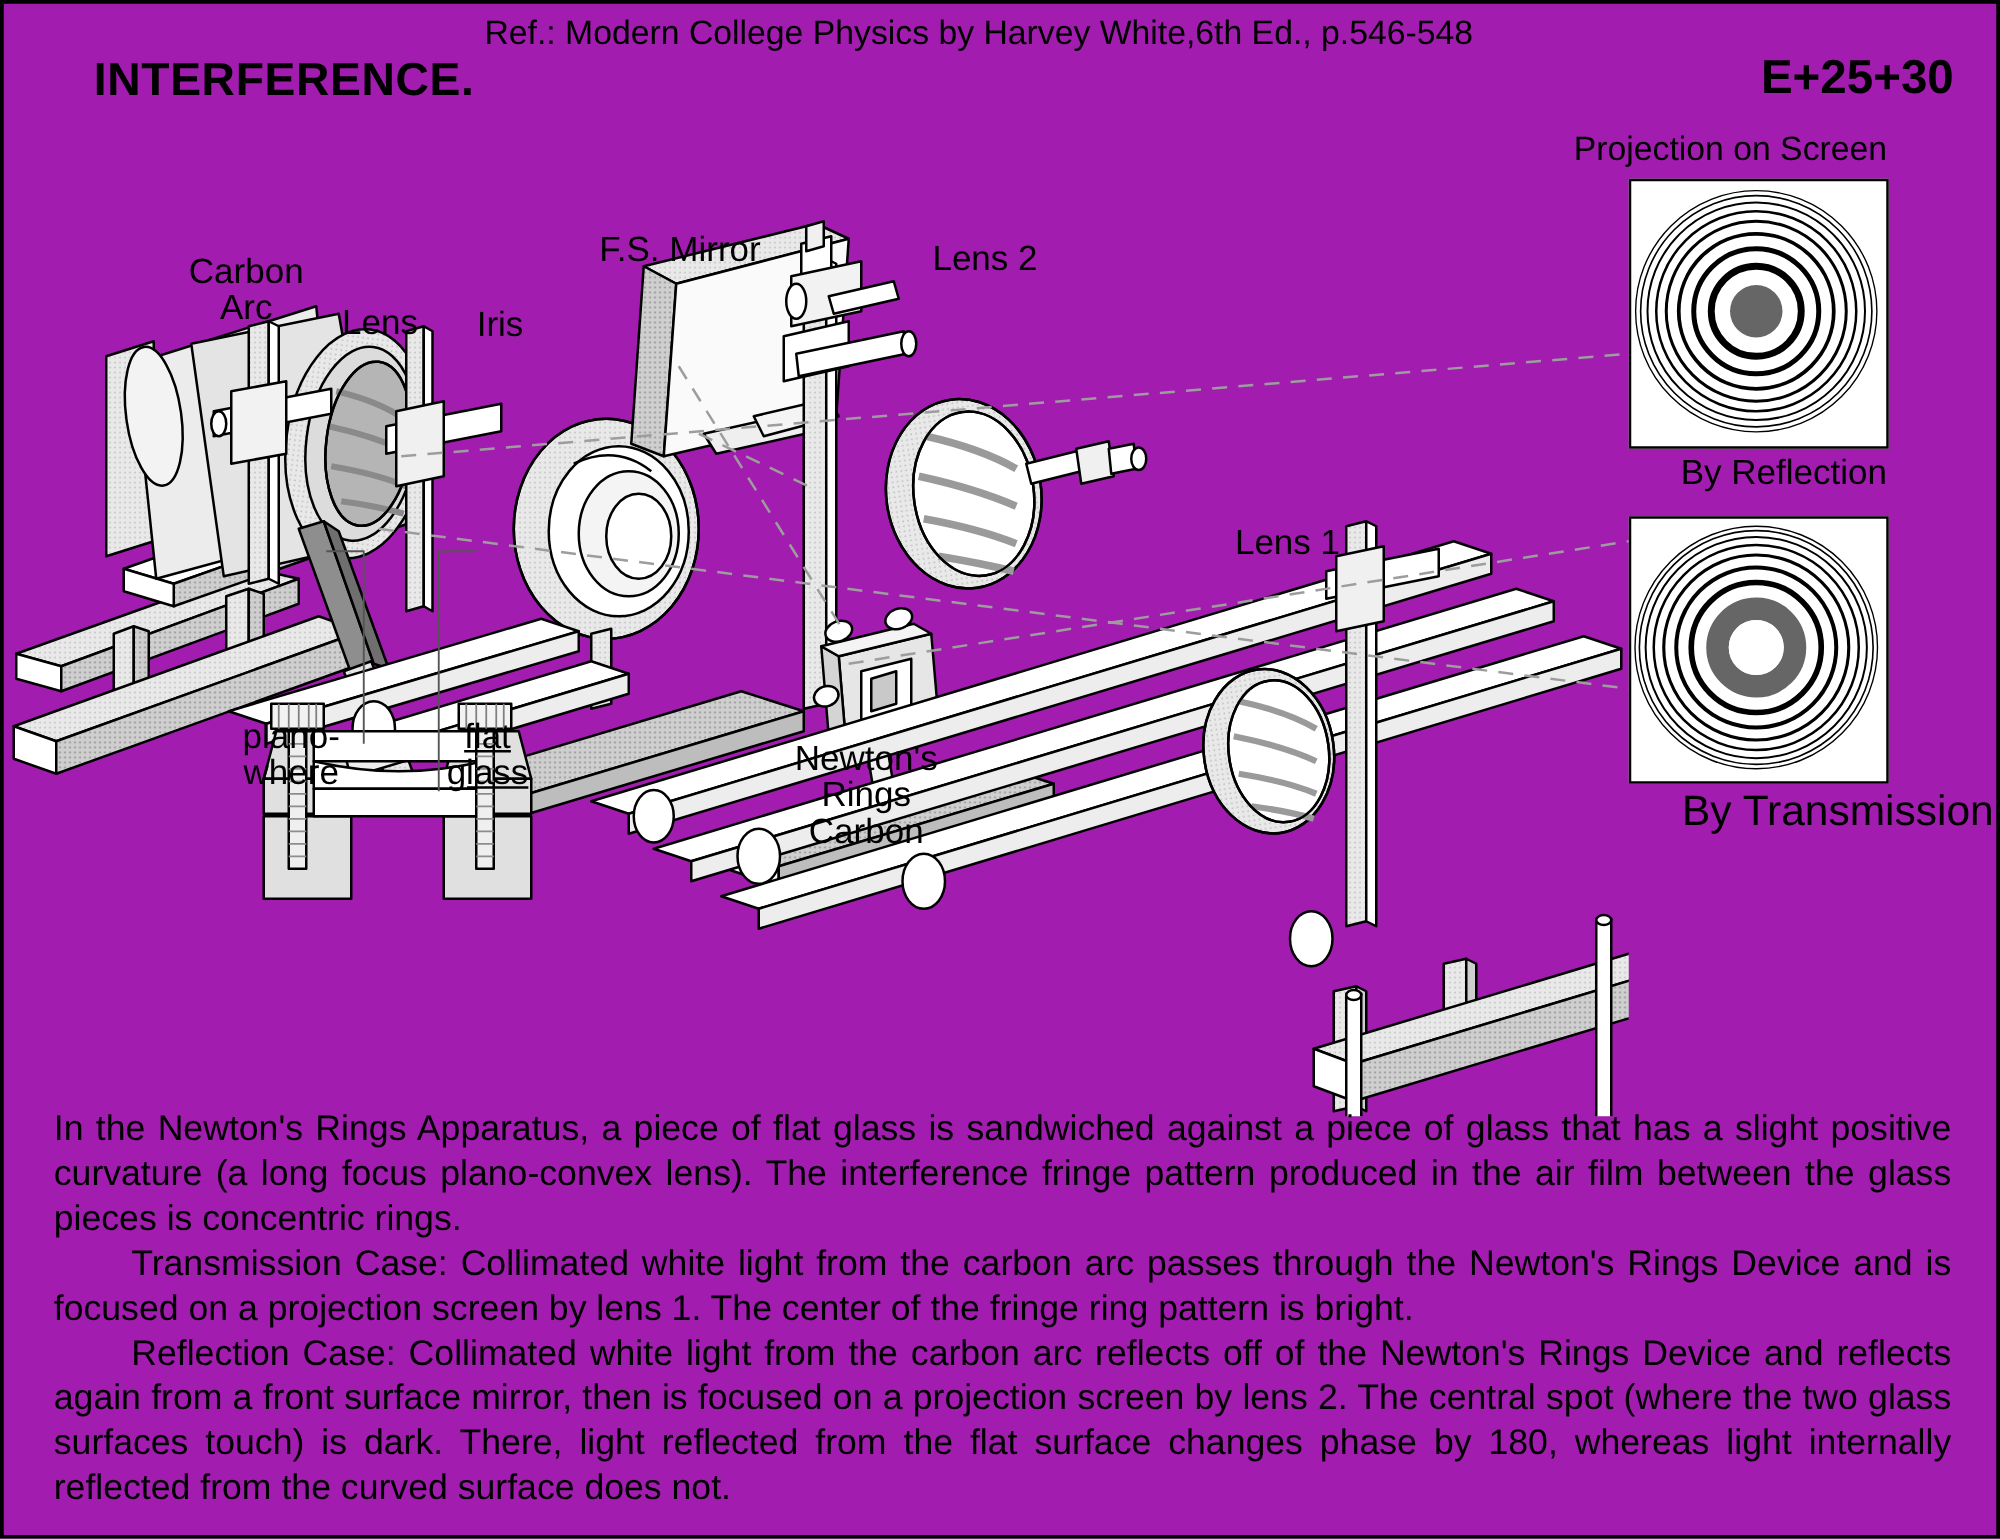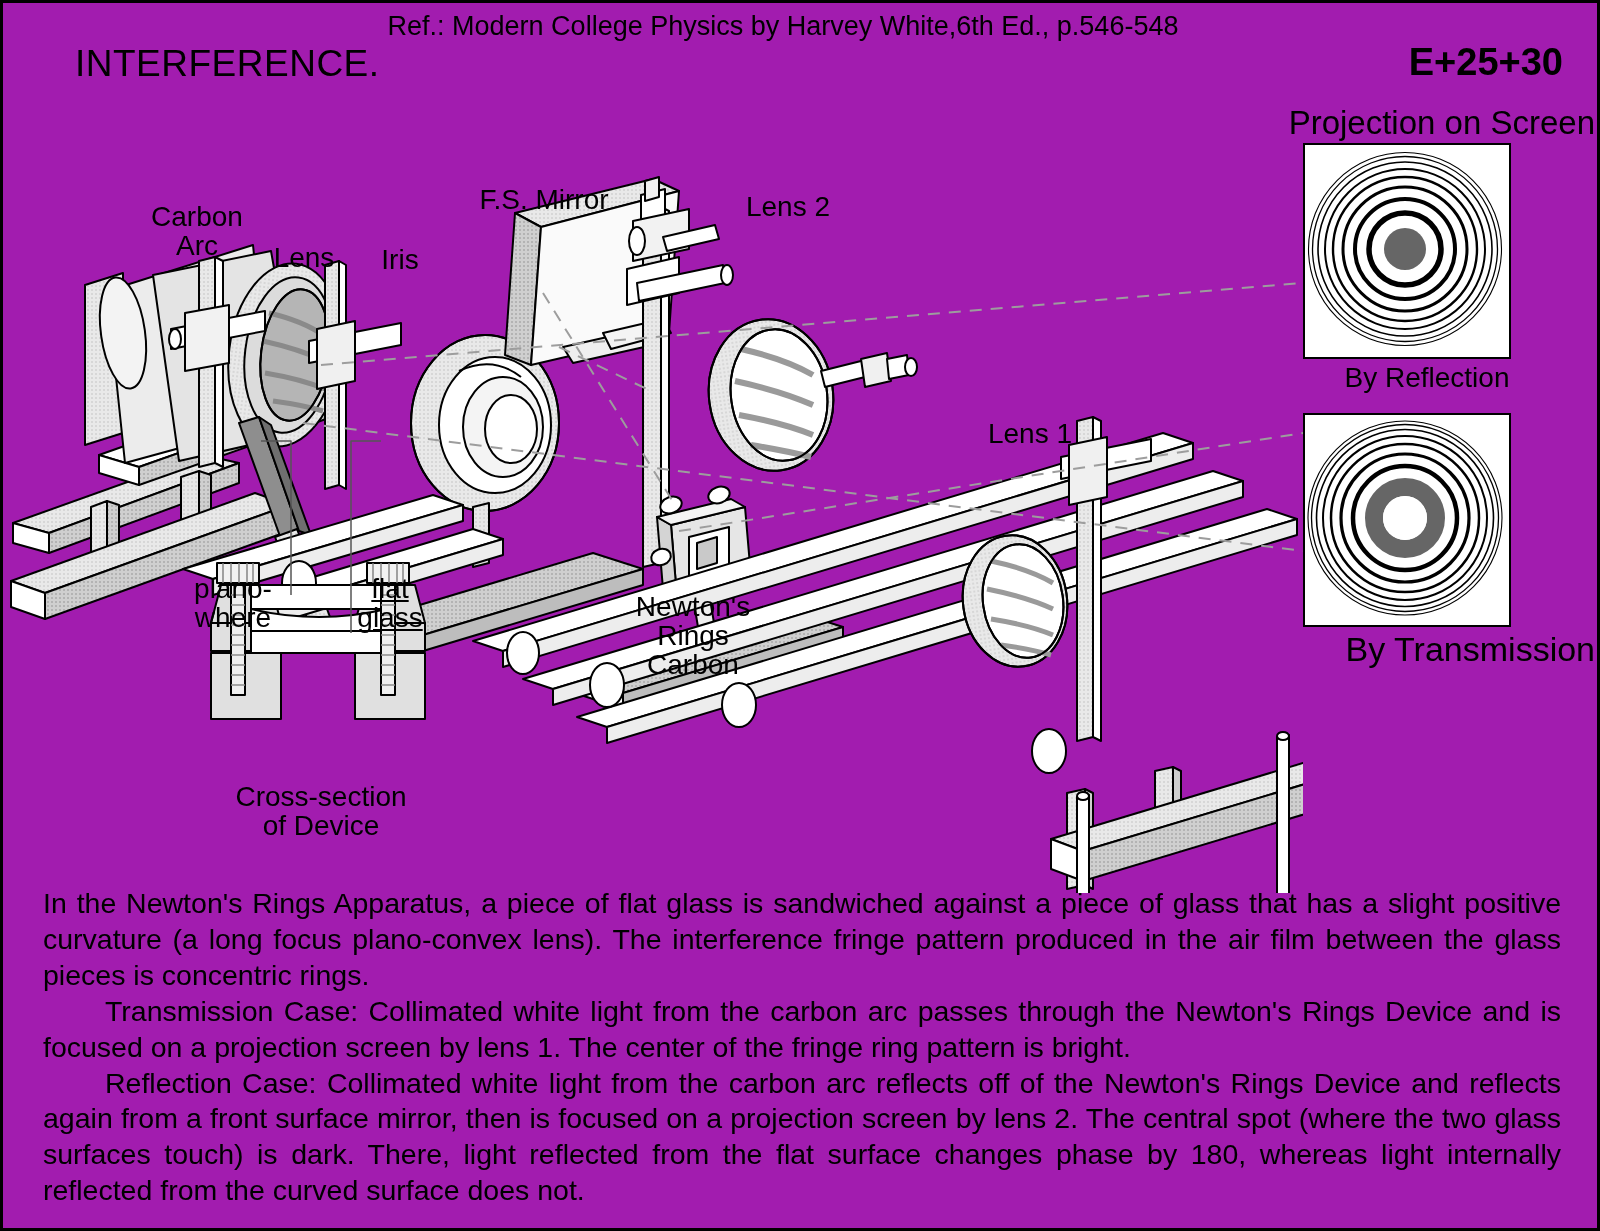--- a/index.html
+++ b/index.html
@@ -1,23 +1,23 @@
 <!DOCTYPE html>
 <html><head>
 <meta charset="utf-8">
 <style>
   html,body{margin:0;padding:0;background:#fff;}
   body{width:1600px;height:1231px;font-family:"Liberation Sans",sans-serif;color:#000;}
   #page{position:relative;width:1600px;height:1231px;box-sizing:border-box;border:3px solid #000;background:#a21caf;overflow:hidden;}
   .t{position:absolute;white-space:pre;}
   #ref{left:0;top:8px;width:1560px;text-align:center;font-size:27px;}
-  #interference{left:72px;top:40px;font-size:37px;font-weight:normal;letter-spacing:.5px;}
+  #interference{left:72px;top:40px;font-size:37px;font-weight:bold;letter-spacing:.5px;}
   #code{right:34px;top:38px;font-size:38px;font-weight:bold;}
   #subtitle{left:68px;top:103px;font-size:36px;}
-  #projlabel{left:1256px;top:101px;width:336px;text-align:right;font-size:33px;}
+  #projlabel{left:1256px;top:101px;width:336px;text-align:left;font-size:27px;}
   .lbl{font-size:28px;text-align:center;}
   #lblCarbonArc{left:128px;top:200px;width:132px;line-height:1.03;}
   #lblLens{left:253px;top:239px;width:96px;}
   #lblIris{left:356px;top:241px;width:82px;}
   #lblFS{left:458px;top:181px;width:166px;}
   #lblLens2{left:730px;top:188px;width:110px;}
   #lblLens1{left:972px;top:387px;width:110px;margin-top:28px;}
   #lblNRD{left:600px;top:590px;width:180px;line-height:1.03;}
   #lblPlano{left:162px;top:572px;width:136px;line-height:1.03;}
   #lblFlat{left:328px;top:572px;width:118px;line-height:1.03;text-decoration:underline;}
@@ -349,22 +349,20 @@
   <div class="t lbl" id="lblLens2">Lens 2</div>
   <div class="t lbl" id="lblLens1">Lens 1</div>
   <div class="t lbl" id="lblNRD">Newton's
 Rings
 Carbon</div>
 
   <div class="t lbl" id="lblPlano">plano-
 where</div>
   <div class="t lbl" id="lblFlat">flat
 glass</div>
-  <div class="t lbl" id="lblCross">Cross-section
-of Device</div>
 
   <div id="body">
     <p>In the Newton's Rings Apparatus, a piece of flat glass is sandwiched against a piece of glass that has a slight positive curvature (a long focus plano-convex lens). The interference fringe pattern produced in the air film between the glass pieces is concentric rings.</p>
     <p class="ind">Transmission Case: Collimated white light from the carbon arc passes through the Newton's Rings Device and is focused on a projection screen by lens 1. The center of the fringe ring pattern is bright.</p>
     <p class="ind">Reflection Case: Collimated white light from the carbon arc reflects off of the Newton's Rings Device and reflects again from a front surface mirror, then is focused on a projection screen by lens 2. The central spot (where the two glass surfaces touch) is dark. There, light reflected from the flat surface changes phase by 180, whereas light internally reflected from the curved surface does not.</p>
   </div>
 
 </div>
 
 </body></html>

